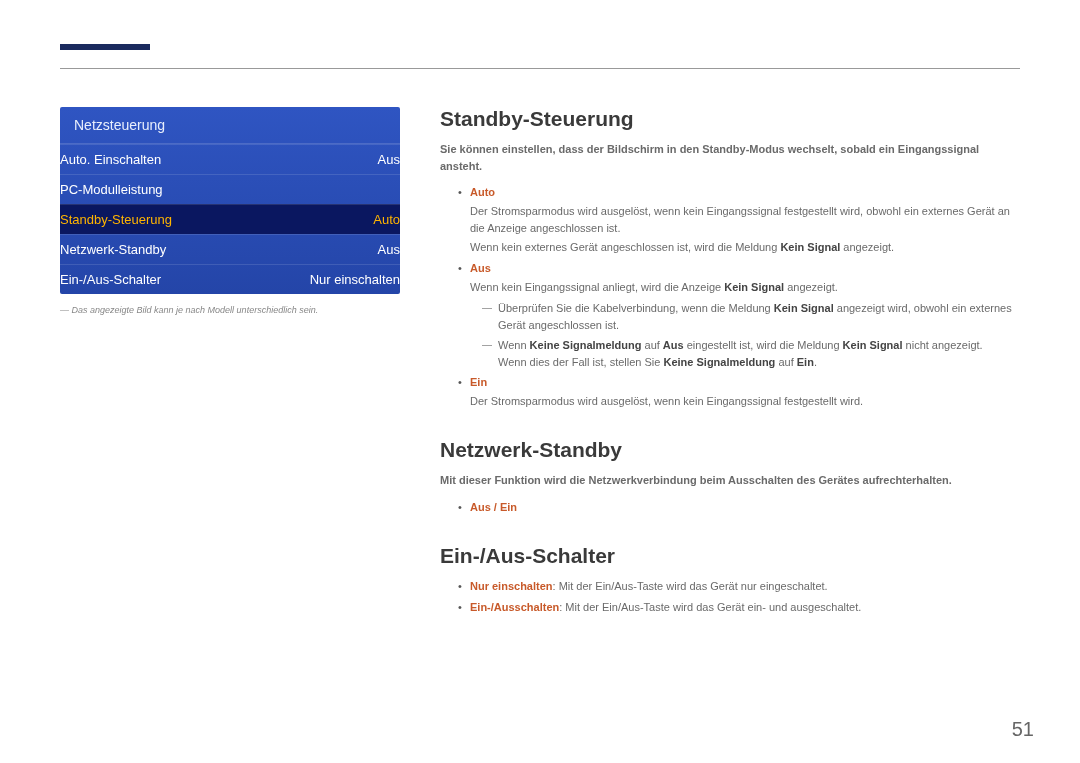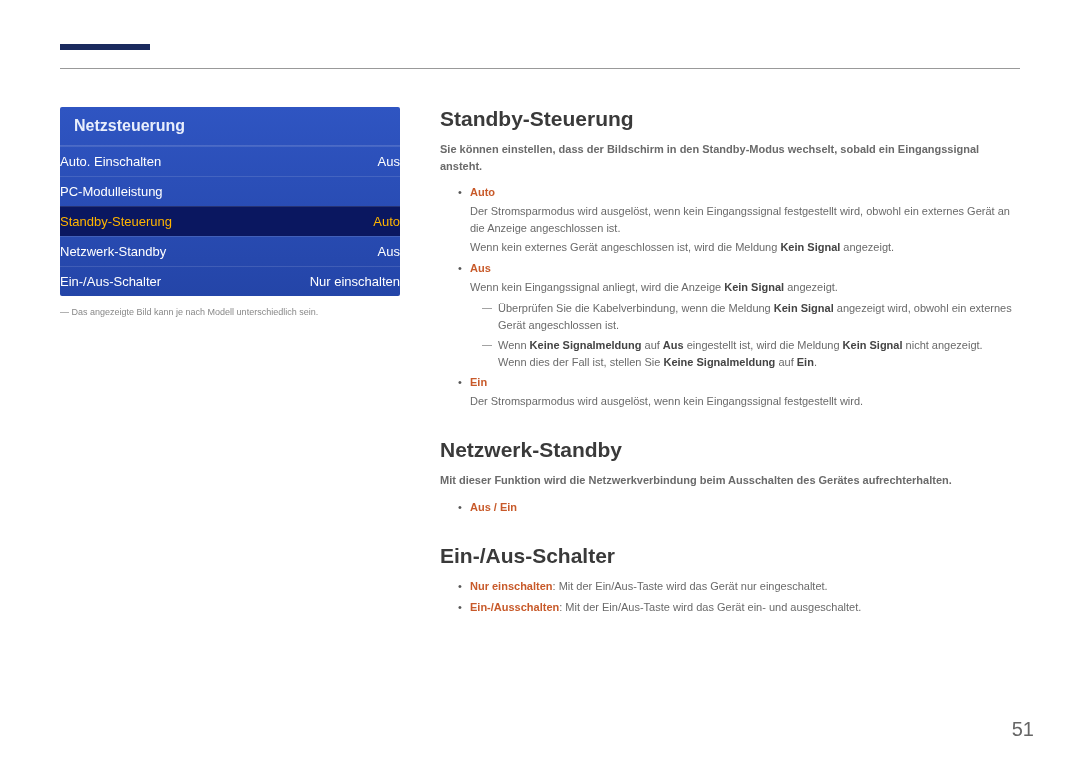--- a/index.html
+++ b/index.html
@@ -39,42 +39,43 @@
   .menu-panel {
     background: #2b4cb5;
     background: linear-gradient(#2f55c2, #2445a8);
     border-radius: 2px;
     overflow: hidden;
     color: #fff;
     font-size: 13px;
   }
   .menu-title {
     padding: 10px 14px 10px 14px;
-    font-size: 16px;
-    font-weight: 700;
+    font-size: 14px;
+    font-weight: 400;
     color: #e8eefc;
     border-bottom: 1px solid rgba(255,255,255,0.15);
   }
   .menu-item {
     display: flex;
     justify-content: space-between;
     padding: 7px 0;
     border-top: 1px solid rgba(255,255,255,0.12);
   }
   .menu-item:first-of-type { border-top: none; }
   .menu-item.selected {
     background: #0a1760;
     color: #ffb400;
   }
   .menu-item .val { color: inherit; }
   .menu-note {
     font-size: 9px;
     color: #888;
     margin-top: 10px;
     line-height: 1.4;
+    font-style: italic;
   }
   .menu-note::before {
     content: "― ";
   }
 
   
   h2.section-title {
     font-size: 21px;
     font-weight: 600;
     color: #3a3a3a;

